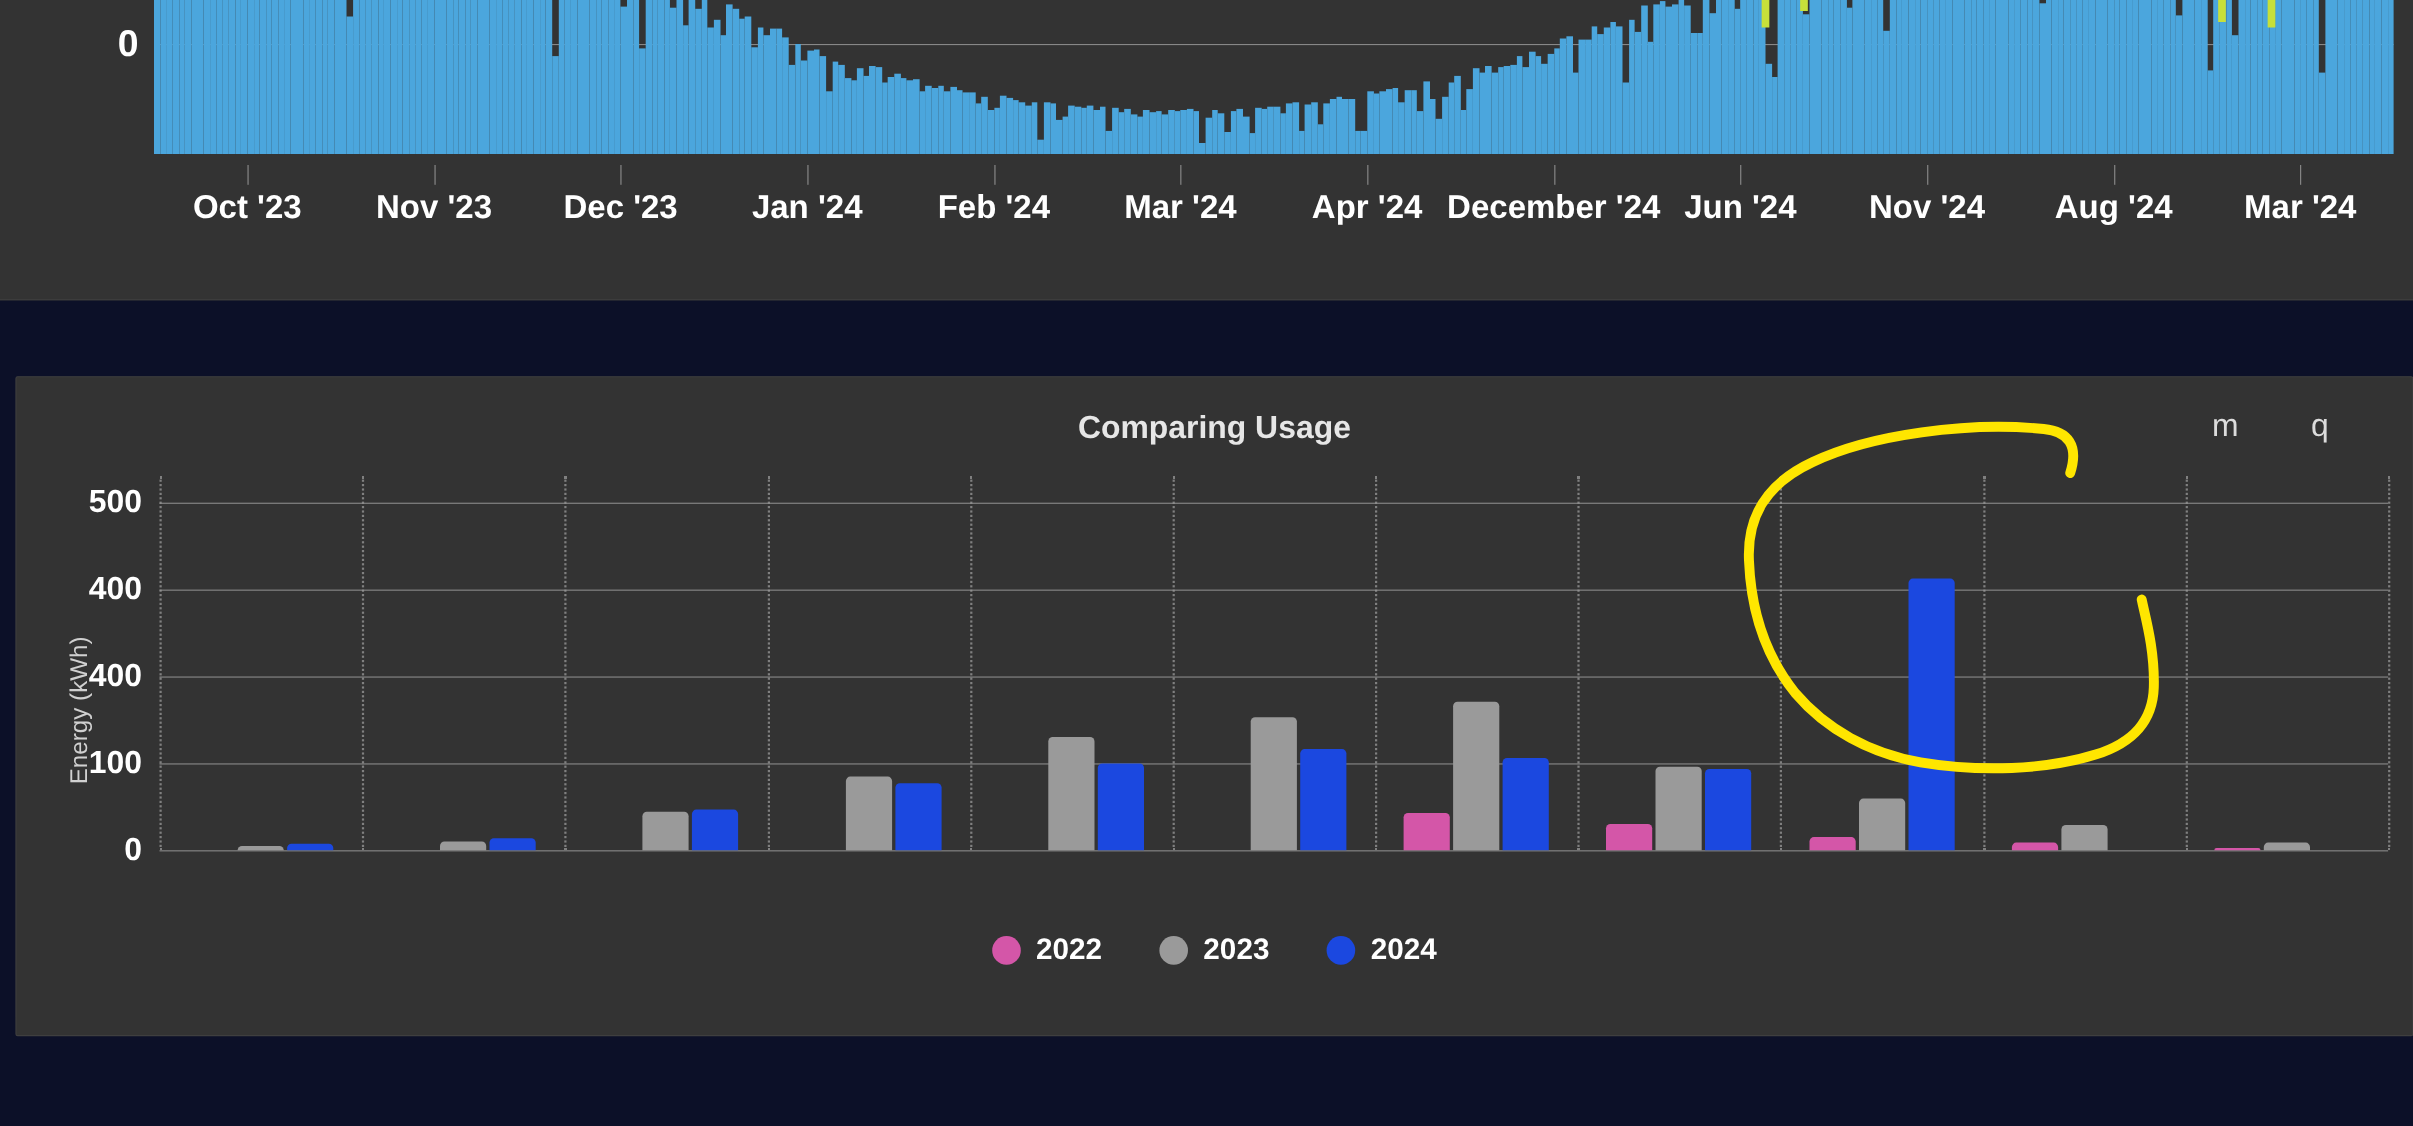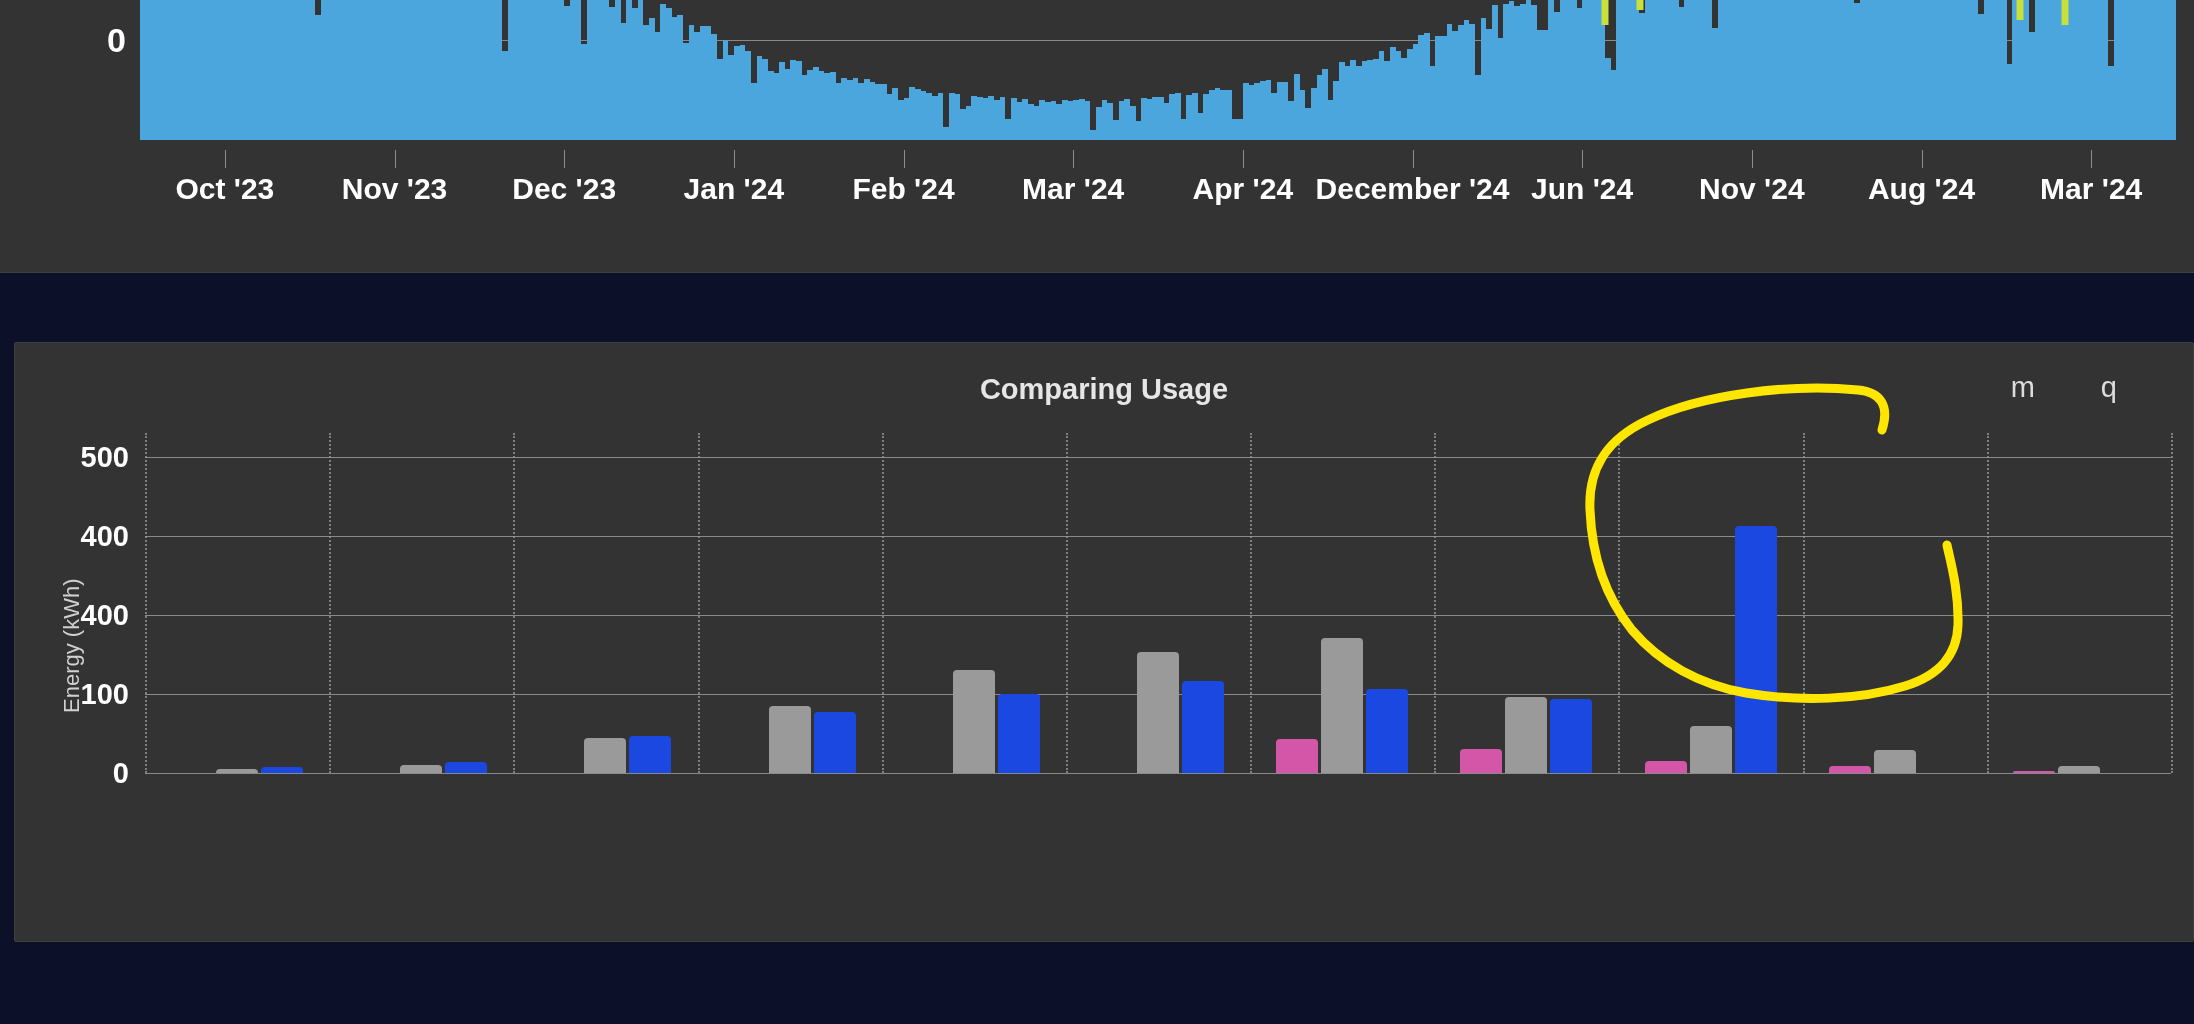--- a/index.html
+++ b/index.html
@@ -766,20 +766,34 @@
           </div>
           <div class="month-group">
             <div class="bar y2022" title="Nov 2022: 6" style="height: 2.37209px;"></div>
             <div class="bar y2023" title="Nov 2023: 18" style="height: 7.11628px;"></div>
             <div class="bar y2024" title="Nov 2024: 0" style="height: 0px; visibility: hidden;"></div>
           </div>
         </div>
     </div>
 
 
+    <div id="compare-legend">
+        <div class="clegend-item">
+          <span class="clegend-dot" style="background: rgb(212, 86, 168);"></span>
+          <span>2022</span>
+        </div>
+        <div class="clegend-item">
+          <span class="clegend-dot" style="background: rgb(154, 154, 154);"></span>
+          <span>2023</span>
+        </div>
+        <div class="clegend-item">
+          <span class="clegend-dot" style="background: rgb(27, 72, 224);"></span>
+          <span>2024</span>
+        </div>
+      </div>
   </section>
 
   <svg id="annotation" viewBox="0 0 2194 1024">
     <path id="anno-path" fill="none" stroke="#ffe600" stroke-width="9" stroke-linecap="round" stroke-linejoin="round" d="M1882 430
              C1890 405, 1880 392, 1858 390
              C1790 383, 1700 395, 1648 420
              C1605 440, 1588 470, 1590 510
              C1592 560, 1608 600, 1632 630
              C1660 663, 1700 685, 1746 693
              C1800 702, 1860 700, 1905 686

